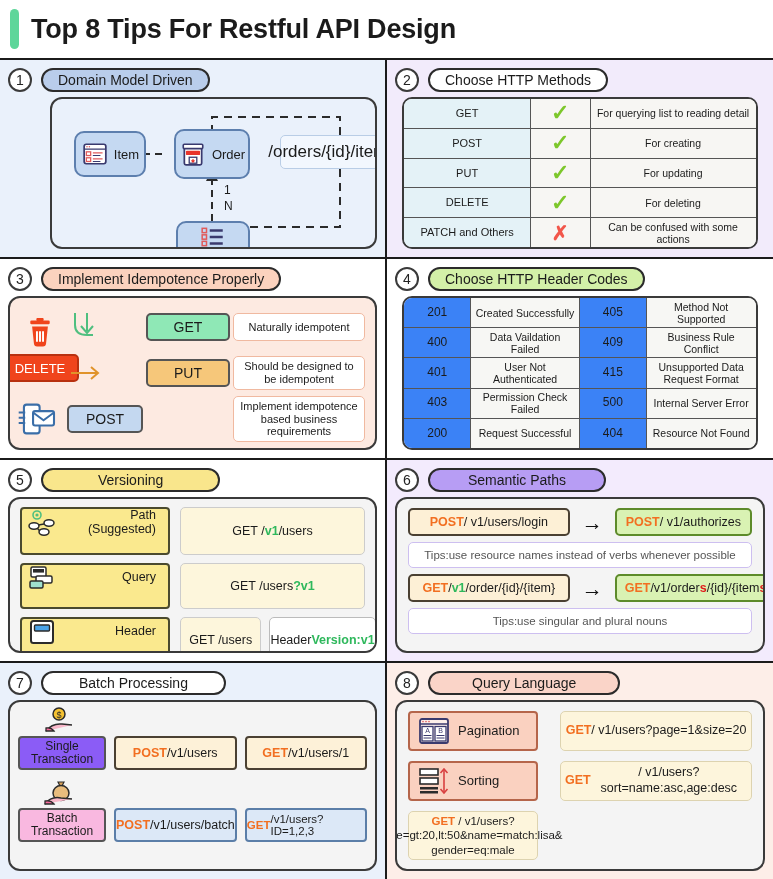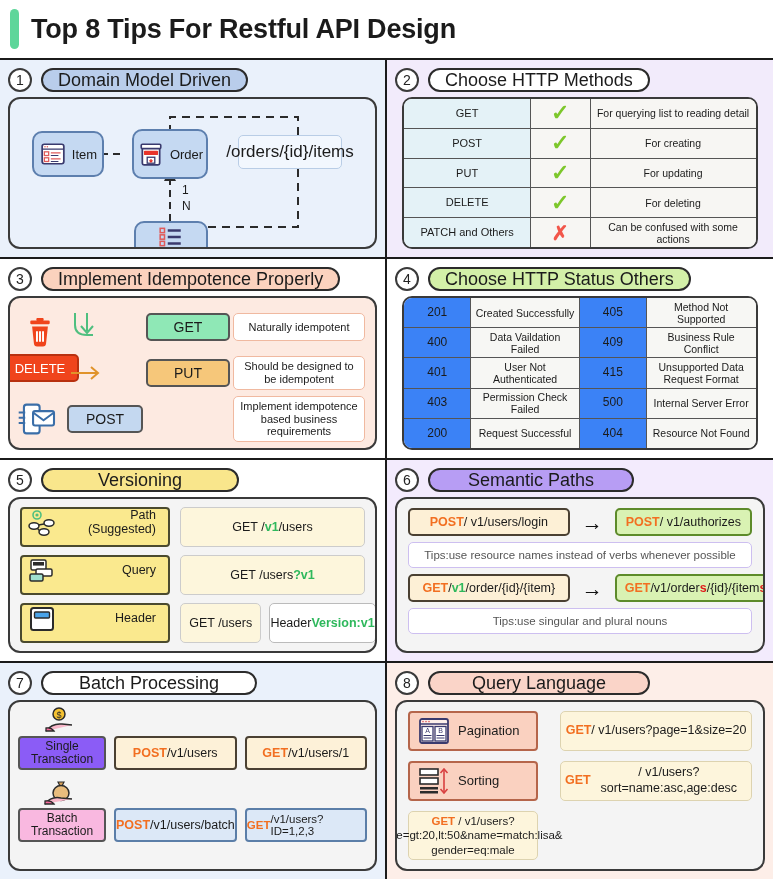--- a/index.html
+++ b/index.html
@@ -32,33 +32,33 @@
   .p5 { background: #ffffff; }
   .p6 { background: #f3ebfd; }
   .p7 { background: #eaf1fb; }
   .p8 { background: #fdeee8; }
 
   
   .phead { display: flex; align-items: center; gap: 9px; height: 26px; margin-bottom: 4px; }
   .pnum { width: 24px; height: 24px; border-radius: 50%; border: 2px solid #3a3a3a; background:#fff;
           display:flex; align-items:center; justify-content:center; font-size:14px; color:#222; flex:0 0 24px;}
   .pill { border: 2px solid #2b2b2b; border-radius: 14px; height: 24px; padding: 0 15px;
-          display: flex; align-items: center; justify-content: center; font-size: 18px; color: #1b1b1b; }
+          display: flex; align-items: center; justify-content: center; font-size: 14px; color: #1b1b1b; }
   .pill-blue   { background: #b9cdeb; }
   .pill-white  { background: #ffffff; }
   .pill-peach  { background: #fbd2be; }
   .pill-green  { background: #d3f0a8; }
   .pill-yellow { background: #f9e68c; }
   .pill-purple { background: #b79df4; }
   .pill-pink   { background: #fad4c8; }
 
   
   .card { border: 2px solid #3a3a3a; border-radius: 12px; height: calc(100% - 32px);
           position: relative; overflow: hidden; }
-  .card-blue  { background: #eaf1fb; }
+  .card-blue  { background: #eaf1fb; margin-left: 42px; }
   .card-peach { background: #fdeae1; }
   .card-gray  { background: #f4f4f4; }
 
   
   .d1 { position: relative; width: 100%; height: 100%; }
   .node { position: absolute; background: #c5d9f2; border: 2px solid #5d7fae; border-radius: 10px;
           display: flex; align-items: center; justify-content: center; gap: 5px; font-size: 13px; color:#1b1b1b; }
   .node-col { flex-direction: column; gap: 1px; }
   .urlbox { position: absolute; background: #f2f7fe; border: 1.5px solid #b9cde6; border-radius: 5px;
             display:flex; align-items:center; justify-content:center; font-size: 17px; color: #1b1b1b; }
@@ -94,21 +94,21 @@
   .m-post{ background: #c4d8f0; }
   .notebox { background: #fff; border: 1.5px solid #f0b9a0; border-radius: 5px;
              min-height: 28px; display:flex; align-items:center; justify-content:center;
              text-align:center; font-size: 11px; line-height: 1.15; padding: 3px 5px; }
 
   
   .p5grid { display:grid; grid-template-columns: 150px 1fr; grid-template-rows: 1fr 1fr 1fr;
             gap: 8px 10px; padding: 8px 10px; height:100%; }
   .ybtn { background: #fae98e; border: 2px solid #4a4a2e; border-radius: 4px;
           display:flex; align-items:center; justify-content: flex-end; gap: 6px;
-          padding: 0 12px 8px 6px; font-size: 12.5px; line-height:1.1; text-align:right;}
+          padding: 0 12px 16px 6px; font-size: 12.5px; line-height:1.1; text-align:right;}
   .ybox { background: #fdf6dc; border: 1.5px solid #ccc; border-radius: 5px;
           display:flex; align-items:center; justify-content:center; font-size: 12.5px; }
   .wbox { background:#fff; border: 1.5px solid #bbb; border-radius: 5px;
           display:flex; align-items:center; justify-content:center; font-size: 12.5px; }
   .grn { color: #2eb85c; font-weight: bold; }
 
   
   .p6wrap { display:flex; flex-direction:column; gap: 6px; padding: 9px 11px; height:100%; }
   .p6row { display:flex; align-items:center; gap: 12px; height: 28px; }
   .pathbox { border: 2px solid #4a4032; border-radius: 5px; background:#fdf0d6;
@@ -308,21 +308,21 @@
           <div class="mbtn m-post" style="grid-column: 2 / span 1;">POST</div>
           <div></div>
           <div class="notebox">Implement idempotence based business requirements</div>
         </div>
       </div>
     </div>
 
     <div class="panel p4">
       <div class="phead">
         <div class="pnum">4</div>
-        <div class="pill pill-green">Choose HTTP Status Others</div>
+        <div class="pill pill-green">Choose HTTP Header Codes</div>
       </div>
       <div class="tbl" style="width:96%;margin:0 auto;">
         <div class="trow">
           <div class="tc tc-code">201</div>
           <div class="tc tc-codedesc">Created Successfully</div>
           <div class="tc tc-code">405</div>
           <div class="tc tc-codedesc last">Method Not Supported</div>
         </div>
         <div class="trow">
           <div class="tc tc-code">400</div>

